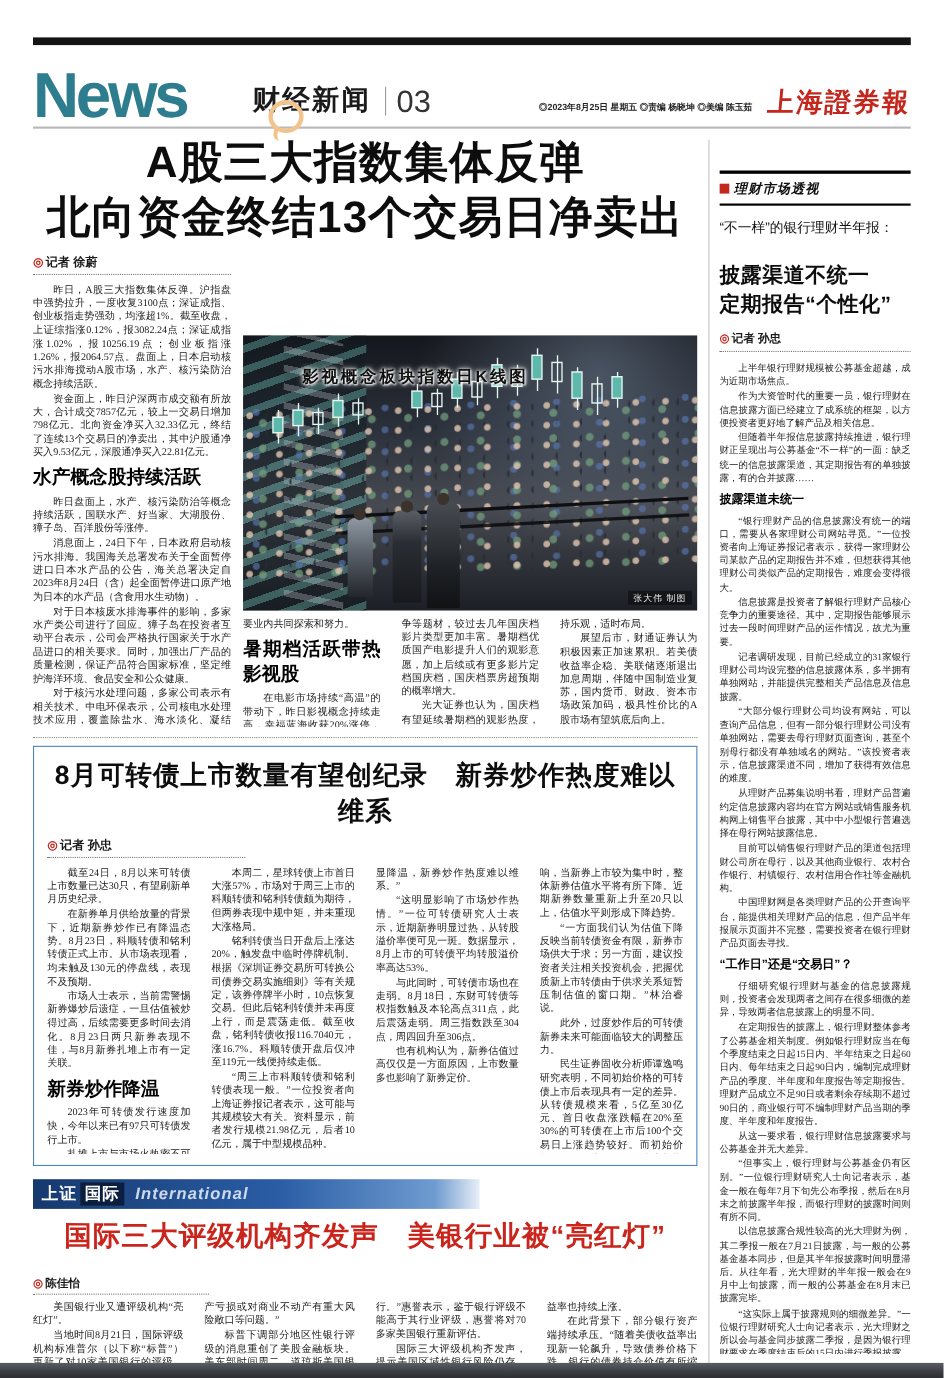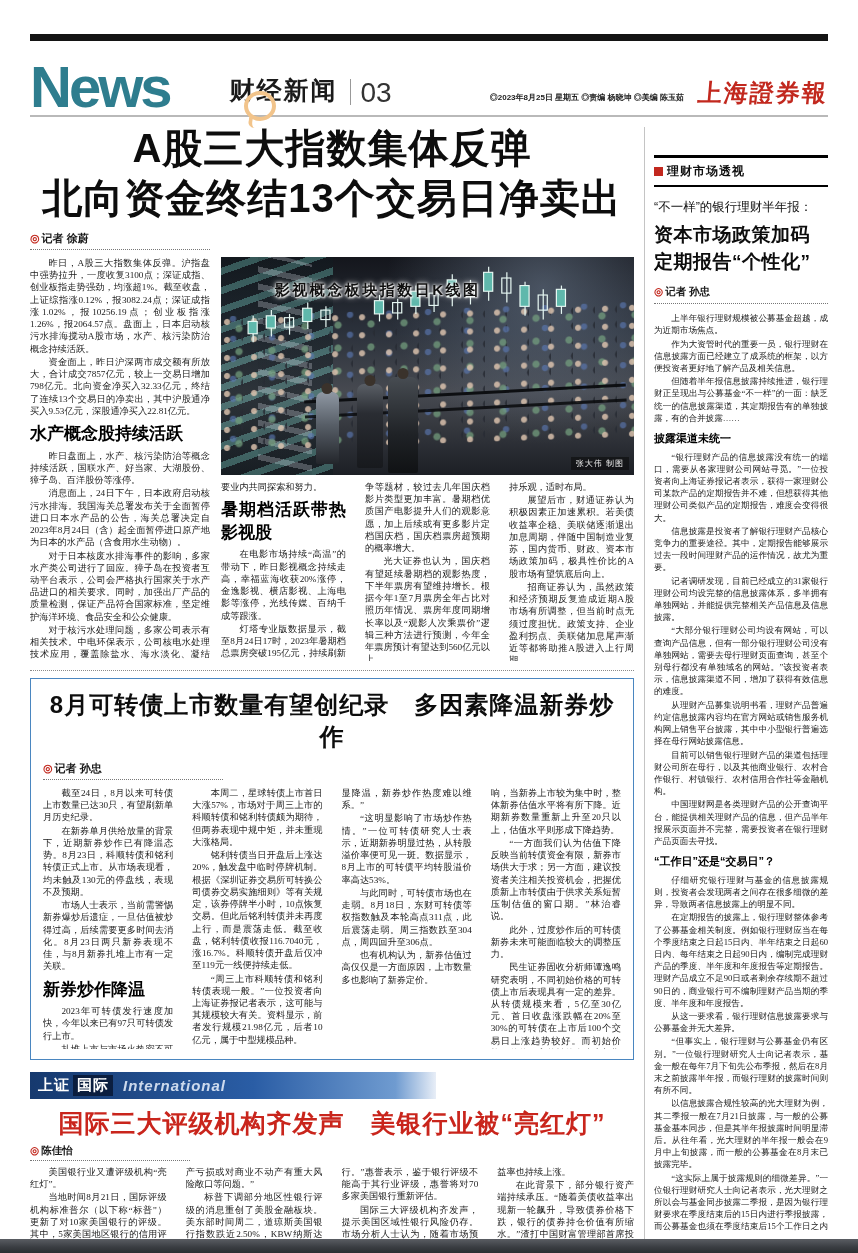--- a/index.html
+++ b/index.html
@@ -34,23 +34,23 @@
   .art1body{display:flex;gap:11px;height:404px;overflow:hidden;margin-top:2px;}
   .colfirst{width:180px;flex:none;overflow:hidden;}
   .rightzone{flex:1;display:flex;flex-direction:column;}
   .bodytext{font-family:"Liberation Serif",serif;font-size:9.2px;line-height:1.33;text-align:justify;}
   .bodytext p{margin:0 0 1px;text-indent:2em;}
   .bodytext p.cont{text-indent:0;}
   .bodytext h4{font-family:"Liberation Sans",sans-serif;font-size:17px;margin:6px 0 4px;color:#000;}
   .cols{display:flex;gap:19px;}
   .cols .col{flex:1;overflow:hidden;}
   
-  .photo{height:218px;position:relative;overflow:hidden;background:
+  .photo{height:250px;position:relative;overflow:hidden;background:
      radial-gradient(circle at 78% 14%,rgba(110,125,145,.55),transparent 42%),
-     linear-gradient(180deg,#14161c 0%,#2b313b 34%,#474a51 62%,#1c1f25 100%);}
+     linear-gradient(180deg,#14161c 0%,#2b313b 34%,#474a51 62%,#1c1f25 100%); margin-top: 48px;}
   .seats{position:absolute;left:-3%;top:-6%;width:30%;height:115%;opacity:.75;
      background:repeating-linear-gradient(168deg,rgba(95,168,160,.6) 0 7px,rgba(18,28,33,.65) 7px 19px);
      transform:skewY(-8deg);}
   .stairs{position:absolute;left:9%;top:0;width:13%;height:100%;opacity:.8;
      background:repeating-linear-gradient(176deg,rgba(200,205,214,.38) 0 6px,rgba(28,32,38,.12) 6px 17px);
      transform:skewY(16deg);}
   .crowd{position:absolute;left:0;top:24%;width:100%;height:62%;opacity:.95;transform:skewY(-2deg);
      background-image:
        radial-gradient(circle at 6px 6px,rgba(226,200,178,.85) 2.5px,transparent 3.6px),
        radial-gradient(circle at 18px 13px,rgba(118,162,128,.75) 3px,transparent 4.2px),
@@ -82,29 +82,29 @@
      background:linear-gradient(90deg,#16396e 0%,#2a5da5 55%,#6f9bd0 90%,#e8eef7 100%);
      padding-left:8px;box-sizing:border-box;}
   .ib-cn1{color:#fff;font-weight:900;font-size:15px;letter-spacing:1px;}
   .ib-cn2{color:#fff;font-weight:900;font-size:15px;letter-spacing:1px;background:rgba(8,24,52,.85);
      padding:1px 4px;margin-left:3px;}
   .ib-en{color:#dfe9f7;font-size:15px;font-style:italic;margin-left:10px;letter-spacing:1px;
      font-family:"Liberation Sans",sans-serif;font-weight:bold;opacity:.9;}
   
   .h3line{text-align:center;font-size:25px;font-weight:900;color:#c9251c;letter-spacing:1px;margin:6px 0 2px;}
   .art3body{height:126px;overflow:hidden;}
-  .bylinesm{width:160px;border-bottom:1px dotted #777;padding-bottom:2px;margin:4px 0 5px;
+  .bylinesm{width:160px;border-bottom:1px dotted #777;padding-bottom:2px;margin:20px 0 5px;
      font-size:10.5px;font-weight:bold;}
   
   .sb-rule1{border-top:3px solid #000;margin:32px 0 5px;}
   .sb-tagrow{display:flex;align-items:center;gap:4px;}
   .sb-square{width:9px;height:9px;background:#c2281e;}
-  .sb-tag{font-size:12px;font-weight:bold;color:#111;letter-spacing:1px;}
+  .sb-tag{font-size:12px;font-weight:bold;color:#111;letter-spacing:1px;font-style:italic;}
   .sb-rule2{border-top:2px solid #000;margin:5px 0 12px;}
-  .sb-kicker{font-size:12.5px;color:#111;margin-bottom:6px;}
+  .sb-kicker{font-size:12.5px;color:#111;margin-bottom:22px;}
   .sb-title{font-size:19px;font-weight:900;line-height:1.4;color:#0d0d0d;letter-spacing:.5px;}
   .sb-byline{border-bottom:1px dotted #777;padding-bottom:4px;margin:10px 0 8px;font-size:10.5px;font-weight:bold;}
   .sb-body{font-family:"Liberation Serif",serif;font-size:8.6px;line-height:1.42;text-align:justify;}
   .sb-body p{margin:0 0 1px;text-indent:2em;}
   .sb-body h4{font-family:"Liberation Sans",sans-serif;font-size:11px;margin:7px 0 4px;color:#000;}
   
   .footbar{position:absolute;left:0;right:0;bottom:0;height:14px;
      background:linear-gradient(180deg,#5a5d63 0%,#393c41 60%,#2c2e32 100%);}
 </style>
 </head>
@@ -209,21 +209,21 @@
                   <p>展望后市，财通证券认为积极因素正加速累积。若美债收益率企稳、美联储逐渐退出加息周期，伴随中国制造业复苏，国内货币、财政、资本市场政策加码，极具性价比的A股市场有望筑底后向上。</p>
                   <p>招商证券认为，虽然政策和经济预期反复造成近期A股市场有所调整，但当前时点无须过度担忧。政策支持、企业盈利拐点、美联储加息尾声渐近等都将助推A股进入上行周期。</p>
                 </div>
               </div>
           </div>
         </div>
 
         <div class="dotsep"></div>
 
         <div class="bondbox">
-          <div class="h2line">8月可转债上市数量有望创纪录　多因素降温新券炒作</div>
+          <div class="h2line">8月可转债上市数量有望创纪录　新券炒作热度难以维系</div>
           <div class="byline">
             <span class="bmark">◎</span><span>记者 孙忠</span>
           </div>
           <div class="art2body cols bodytext">
               <div class="col">
                 <p>截至24日，8月以来可转债上市数量已达30只，有望刷新单月历史纪录。</p>
                 <p>在新券单月供给放量的背景下，近期新券炒作已有降温态势。8月23日，科顺转债和铭利转债正式上市。从市场表现看，均未触及130元的停盘线，表现不及预期。</p>
                 <p>市场人士表示，当前需警惕新券爆炒后遗症，一旦估值被炒得过高，后续需要更多时间去消化。8月23日两只新券表现不佳，与8月新券扎堆上市有一定关联。</p>
                 <h4>新券炒作降温</h4>
                 <p>2023年可转债发行速度加快，今年以来已有97只可转债发行上市。</p>
@@ -284,21 +284,21 @@
       <div class="vdiv"></div>
 
       <div class="sidebar">
         <div class="sb-rule1"></div>
         <div class="sb-tagrow">
           <span class="sb-square"></span>
           <span class="sb-tag">理财市场透视</span>
         </div>
         <div class="sb-rule2"></div>
         <div class="sb-kicker">“不一样”的银行理财半年报：</div>
-        <div class="sb-title">资本市场政策加码</div>
+        <div class="sb-title">披露渠道不统一</div>
         <div class="sb-title">定期报告“个性化”</div>
         <div class="sb-byline">
           <span class="bmark">◎</span><span>记者 孙忠</span>
         </div>
         <div class="sb-body">
             <p>上半年银行理财规模被公募基金超越，成为近期市场焦点。</p>
             <p>作为大资管时代的重要一员，银行理财在信息披露方面已经建立了成系统的框架，以方便投资者更好地了解产品及相关信息。</p>
             <p>但随着半年报信息披露持续推进，银行理财正呈现出与公募基金“不一样”的一面：缺乏统一的信息披露渠道，其定期报告有的单独披露，有的合并披露……</p>
             <h4>披露渠道未统一</h4>
             <p>“银行理财产品的信息披露没有统一的端口，需要从各家理财公司网站寻觅。”一位投资者向上海证券报记者表示，获得一家理财公司某款产品的定期报告并不难，但想获得其他理财公司类似产品的定期报告，难度会变得很大。</p>

